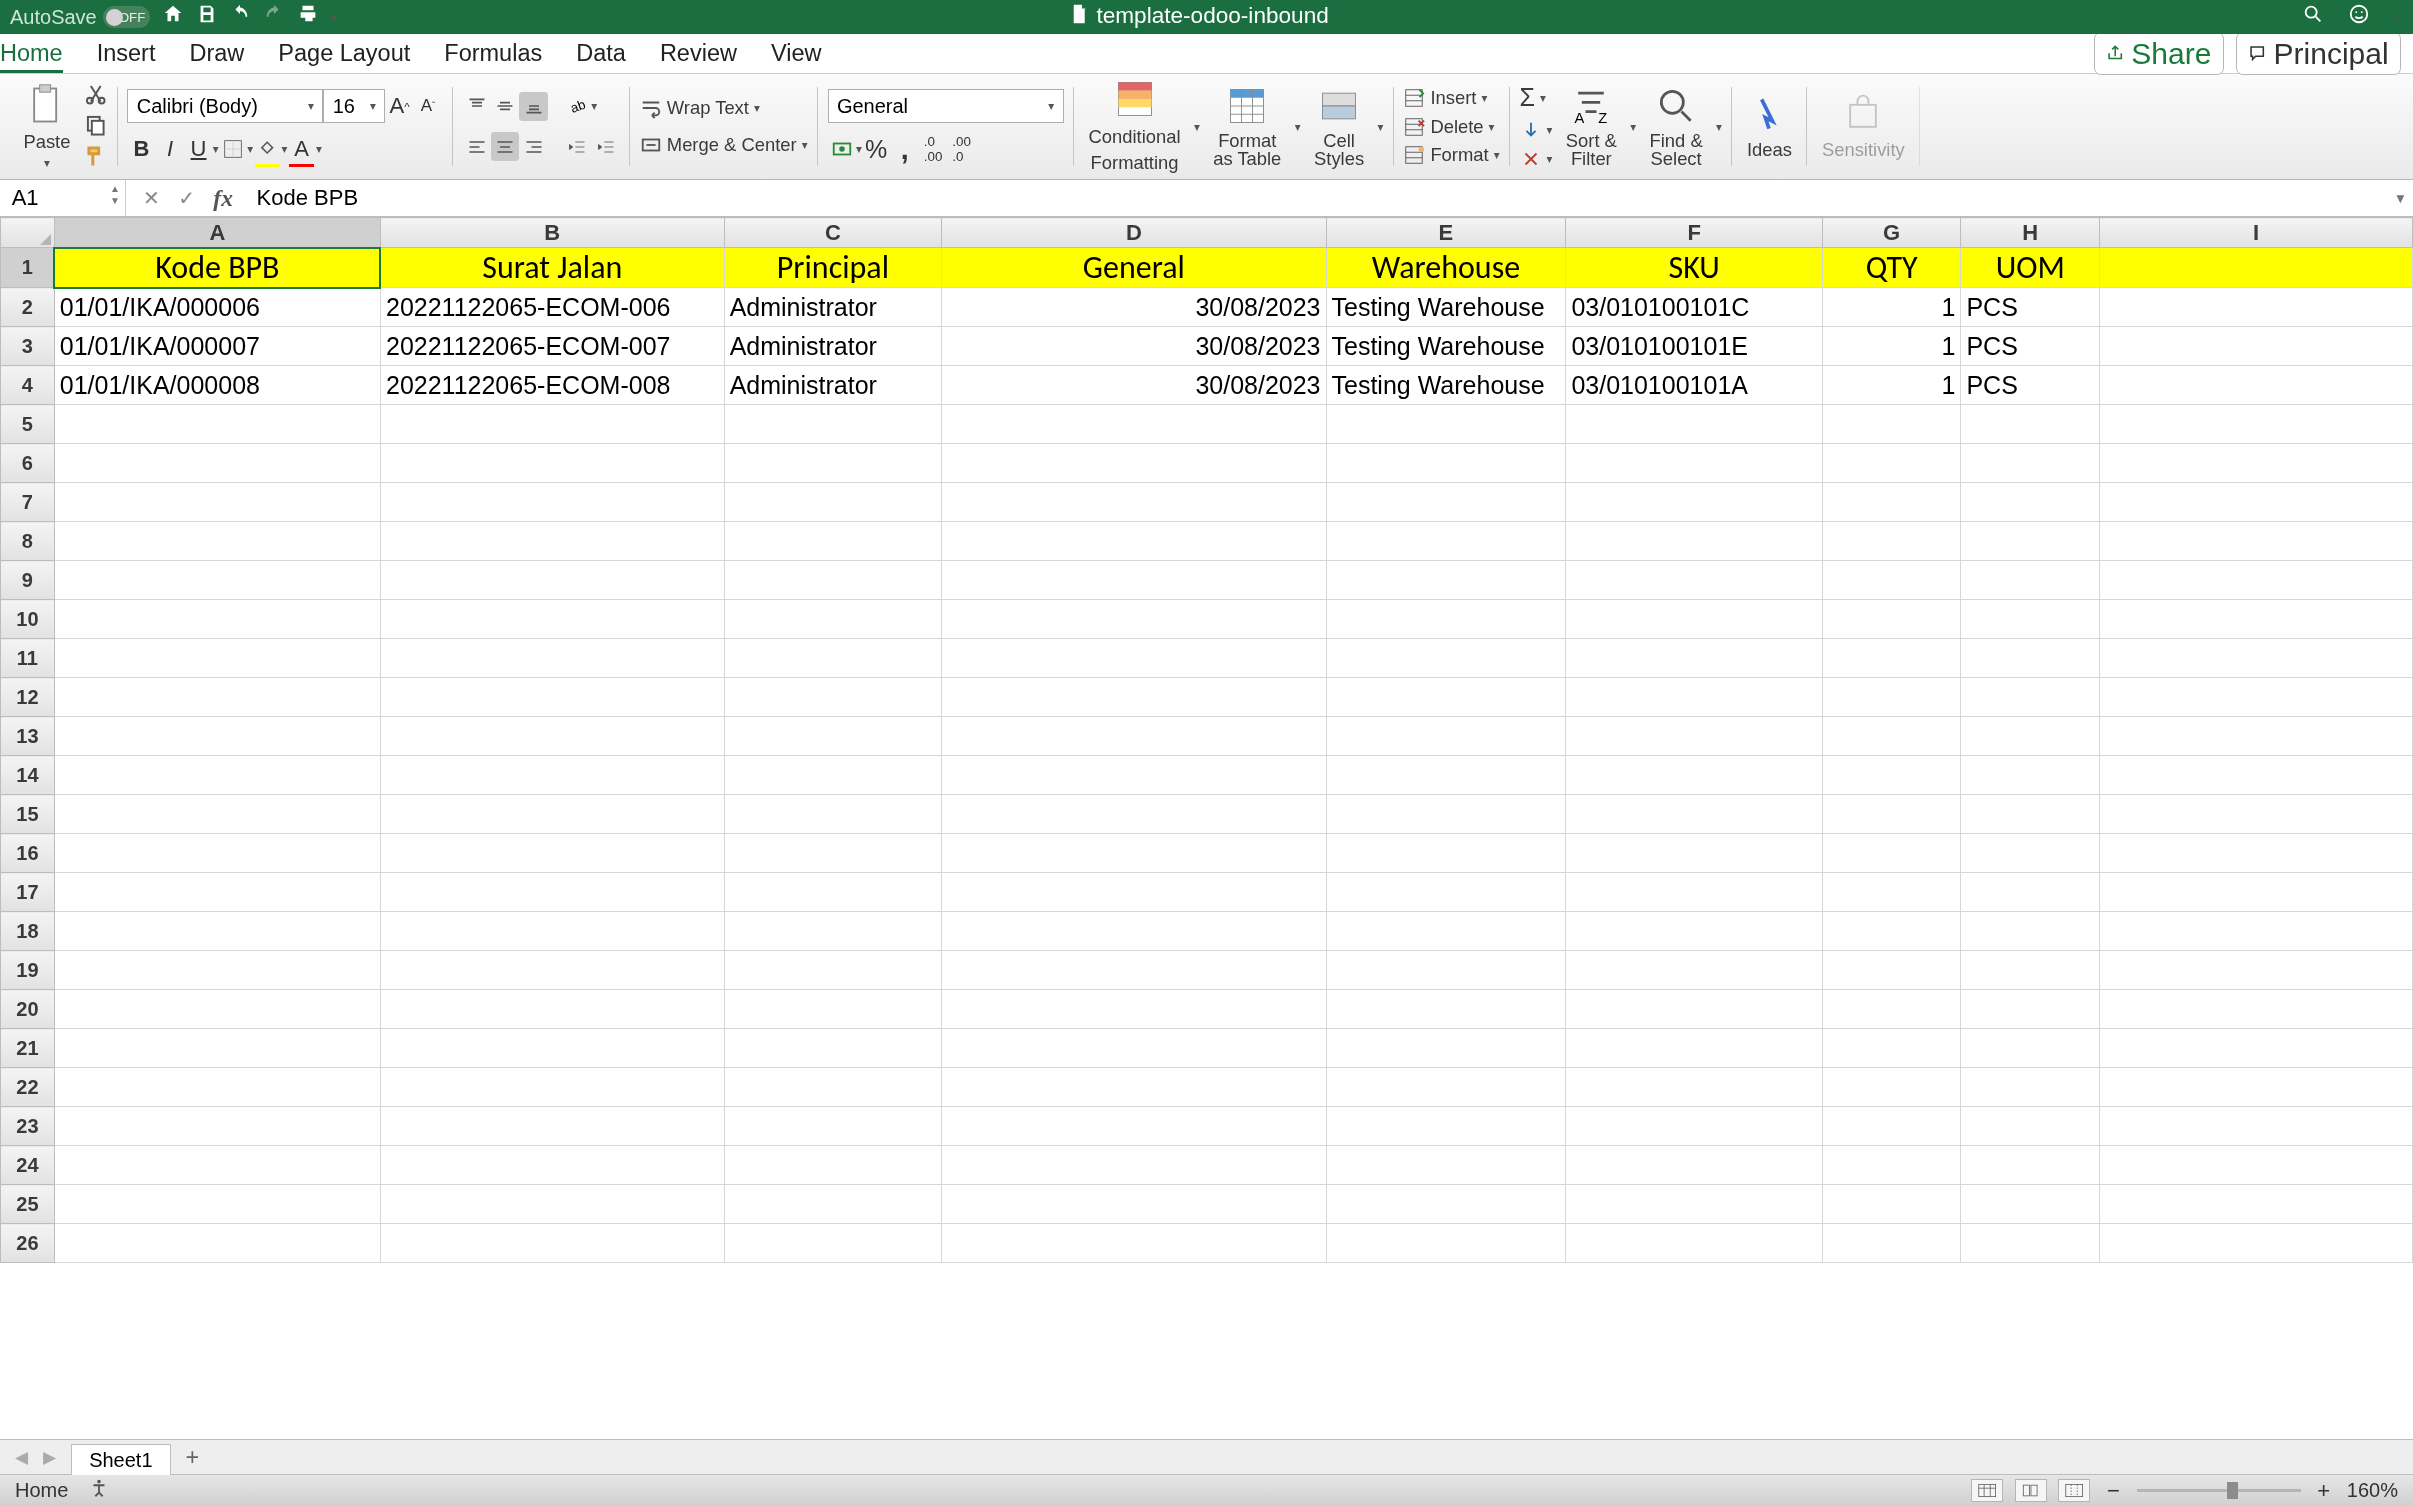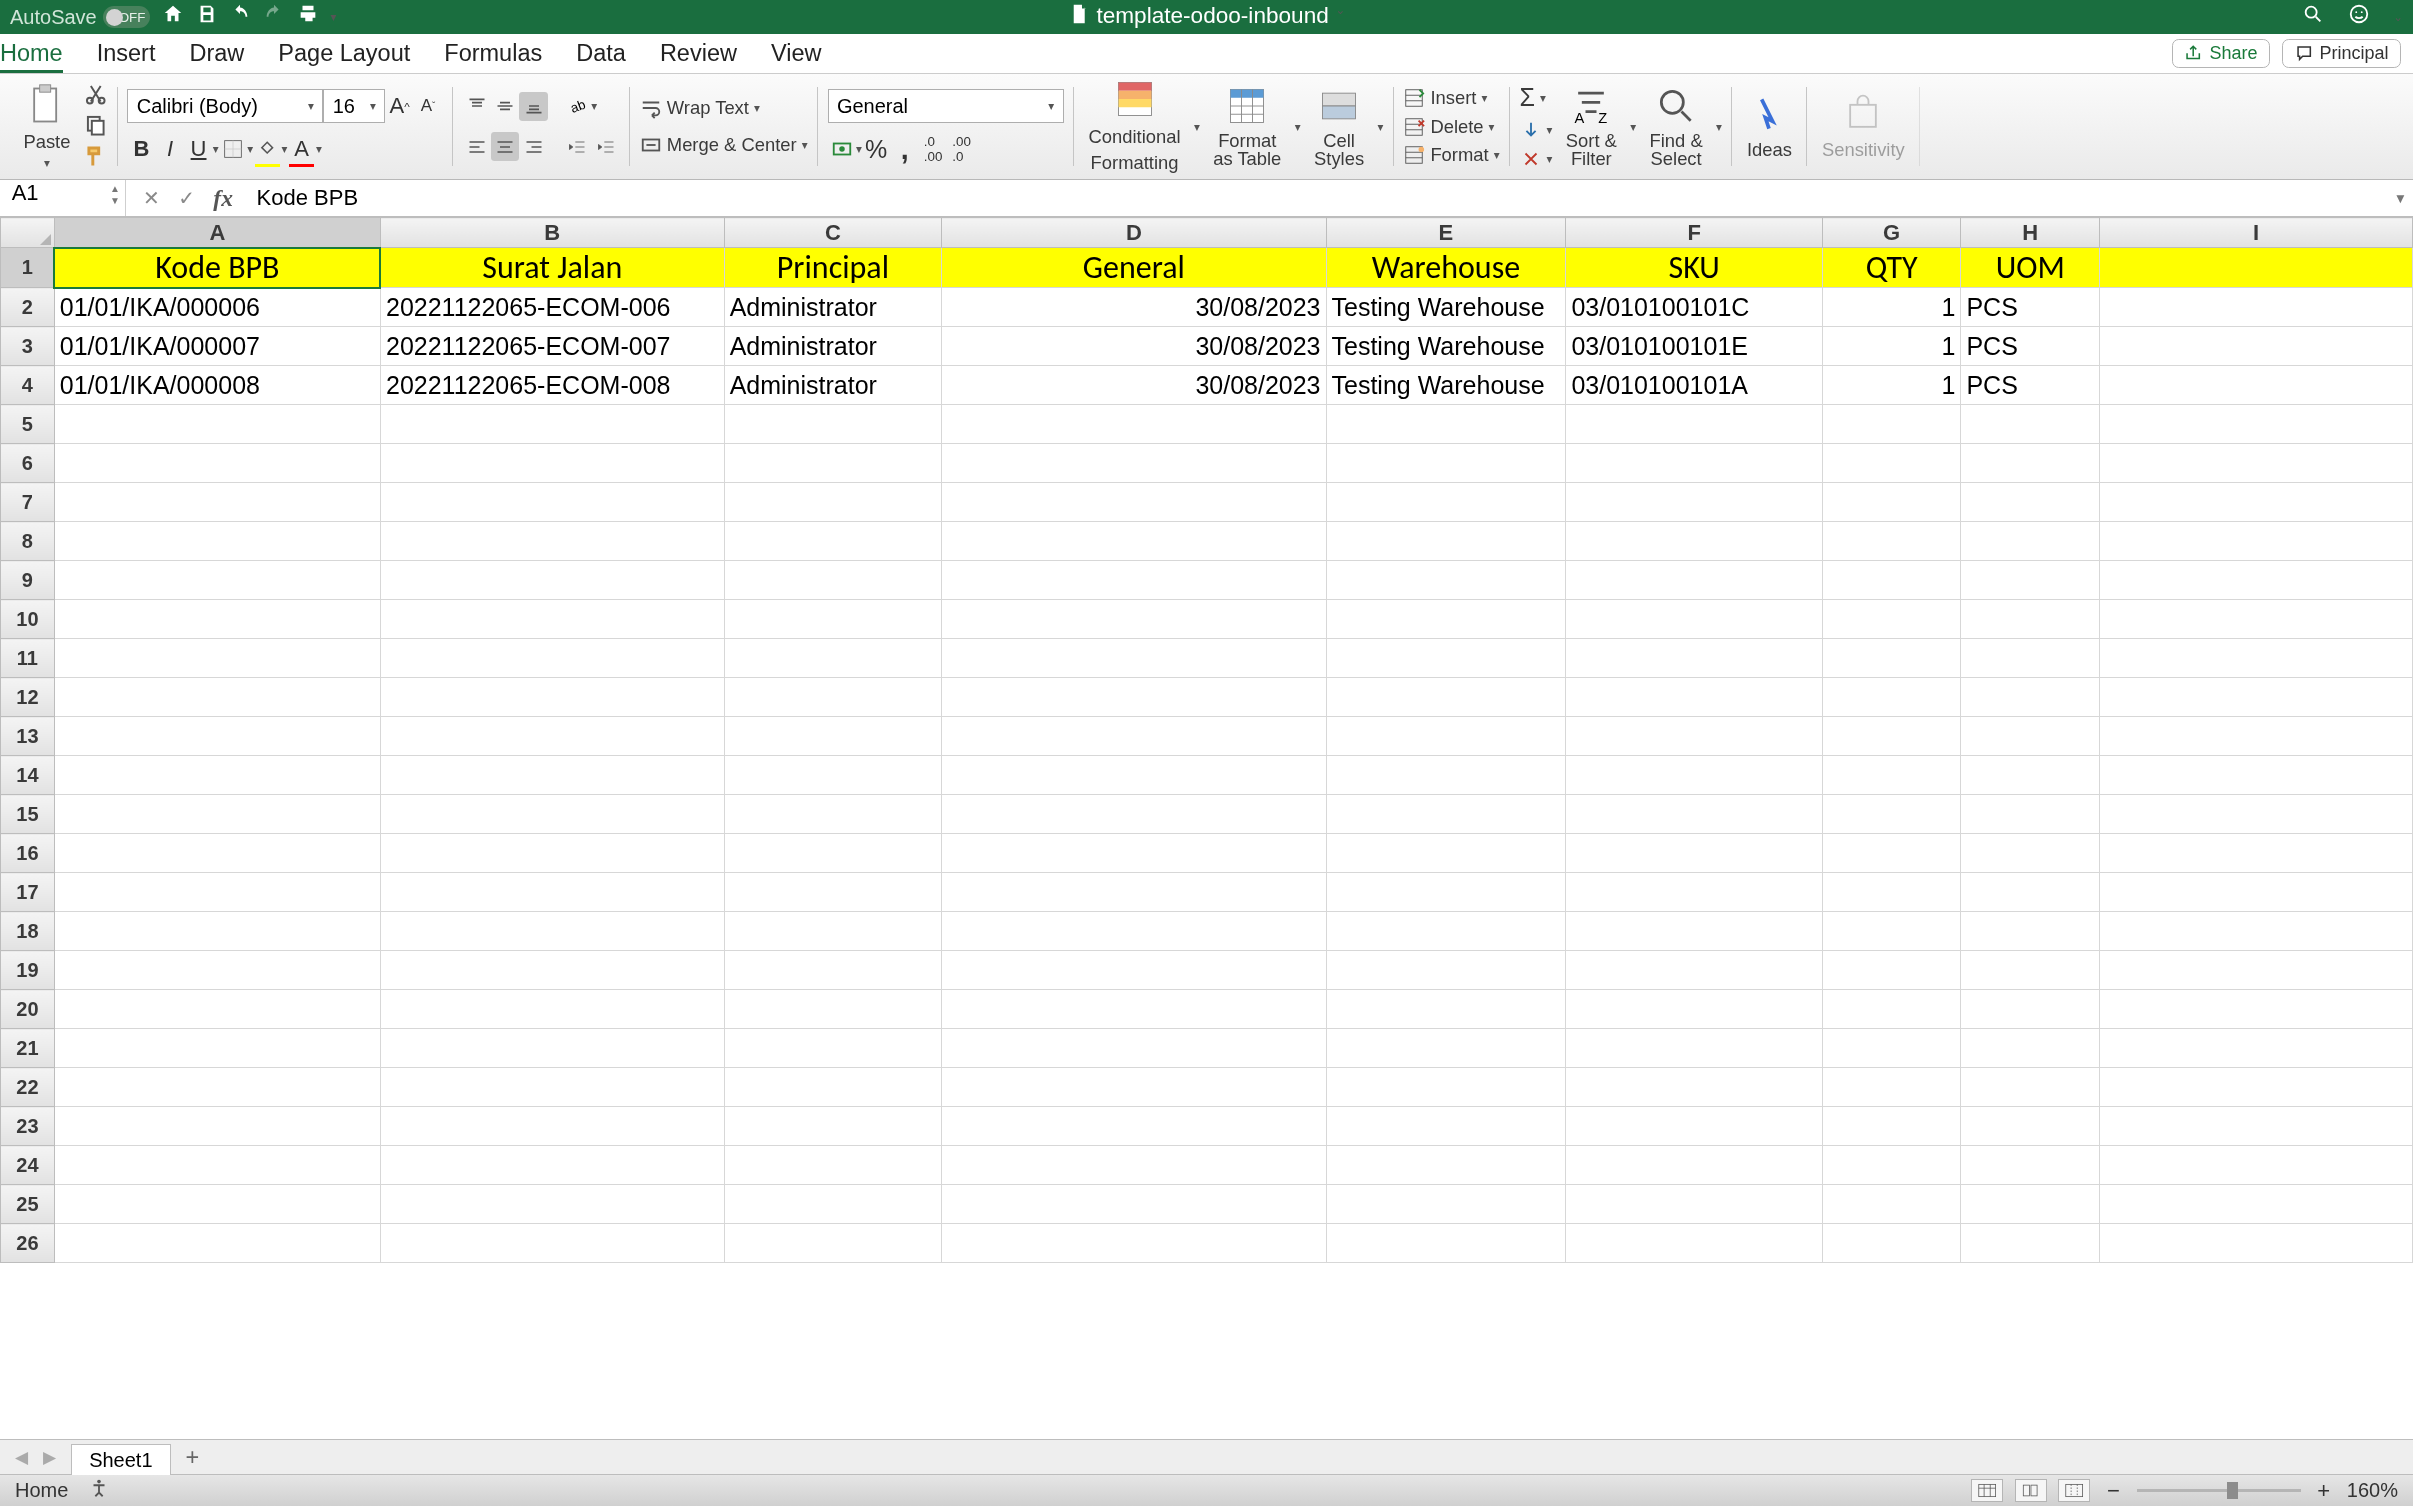--- a/index.html
+++ b/index.html
@@ -14,21 +14,21 @@
 .titlebar svg { width: 22px; height: 22px; fill: #fff; }
 .titlebar .center { position: absolute; left: 50%; transform: translateX(-50%); display: flex; align-items: flex-start; gap: 6.7px; font-size: 22.6px; font-weight: 500; }
 .titlebar .right { margin-left: auto; display: flex; align-items: center; gap: 23.5px; }
 
 
 .ribtabs { height: 40px; background: #fff; border-bottom: 0.8px solid #ccc; display: flex; align-items: center; gap: 34px; font-size: 23.5px; color: #222; }
 .ribtabs .tab { height: 100%; display: flex; align-items: center; cursor: pointer; }
 .ribtabs .tab.active { color: #1a6e3f; font-weight: 500; position: relative; }
 .ribtabs .tab.active::after { content: ""; position: absolute; bottom: 0; left: 0; right: 0; height: 3.4px; background: #1a6e3f; }
 .ribtabs .right { margin-left: auto; display: flex; gap: 11.7px; padding-right: 11.7px; }
-.pillbtn { border: 0.8px solid #b5b5b5; border-radius: 6.7px; padding: 3.4px 11.7px; font-size: 18px; display: flex; align-items: center; gap: 6.7px; color: #333; background: #fff; }
+.pillbtn { border: 0.8px solid #b5b5b5; border-radius: 6.7px; padding: 3.4px 11.7px; font-size: 30px; display: flex; align-items: center; gap: 6.7px; color: #333; background: #fff; }
 .pillbtn.green { color: #1a7a3a; }
 .pillbtn svg { width: 18.4px; height: 18.4px; }
 
 
 .ribbon { height: 106px; background: linear-gradient(#fbfbfb, #eaeaea); border-bottom: 0.8px solid #b8b8b8; display: flex; align-items: stretch; padding: 5px 8.4px; }
 .group { display: flex; align-items: center; padding: 0 10px; gap: 8.4px; position: relative; }
 .group::after { content: ""; position: absolute; right: 0; top: 8.4px; bottom: 8.4px; width: 0.8px; background: #c5c5c5; }
 .bigbtn { display: flex; flex-direction: column; align-items: center; justify-content: center; gap: 3.4px; font-size: 18.4px; color: #3a3a3a; padding: 0 5px; }
 .bigbtn svg { width: 44px; height: 44px; }
 .stack { display: flex; flex-direction: column; gap: 5px; }
@@ -40,21 +40,21 @@
 .fontsize { width: 62px; }
 .numfmt { width: 236px; }
 .iconrow { display: flex; align-items: center; }
 .ib { width: 28.5px; height: 28.5px; display: flex; align-items: center; justify-content: center; font-size: 22px; color: #333; border-radius: 3.4px; }
 .ib.sel { background: #c8c8c8; }
 .underbar { position: relative; }
 .underbar::after { content: ""; position: absolute; left: 1.7px; right: 1.7px; bottom: -3.4px; height: 3.4px; background: var(--c, #ff0000); }
 
 
 .fmbar { height: 37px; border-bottom: 0.8px solid #bdbdbd; display: flex; align-items: center; background: #fff; }
-.namebox { width: 126px; height: 100%; border-right: 0.8px solid #cfcfcf; display: flex; padding-left: 11.7px; font-size: 22px; position: relative; }
+.namebox { width: 126px; height: 100%; border-right: 0.8px solid #cfcfcf; display: flex; align-items: center; padding-left: 11.7px; font-size: 22px; position: relative; }
 .namebox .stepctl { position: absolute; right: 5px; top: 3.4px; display: flex; flex-direction: column; font-size: 10px; color: #777; line-height: 11.7px; }
 .fmicons { display: flex; align-items: center; gap: 18.4px; padding: 0 17px; color: #8a8a8a; }
 .fmicons b { font-style: italic; font-family: serif; font-size: 23.5px; color: #555; }
 .fxbox { flex: 1; font-size: 22px; padding-left: 6.7px; }
 .fmbar .drop { width: 25px; text-align: center; color: #777; }
 
 
 .gridwrap { position: relative; height: calc(100% - 34px - 40px - 106px - 37px - 35px - 32px); overflow: hidden; }
 .grid { border-collapse: collapse; table-layout: fixed; }
 .corner { width: 54px; height: 30px; background: linear-gradient(#f4f4f4, #e2e2e2); border: 0.8px solid #bdbdbd; position: relative; }

